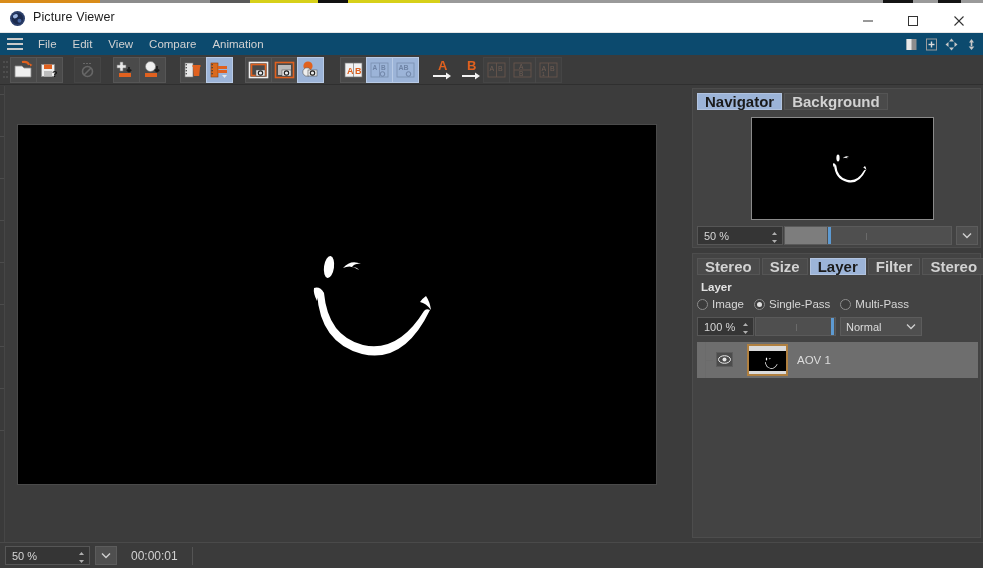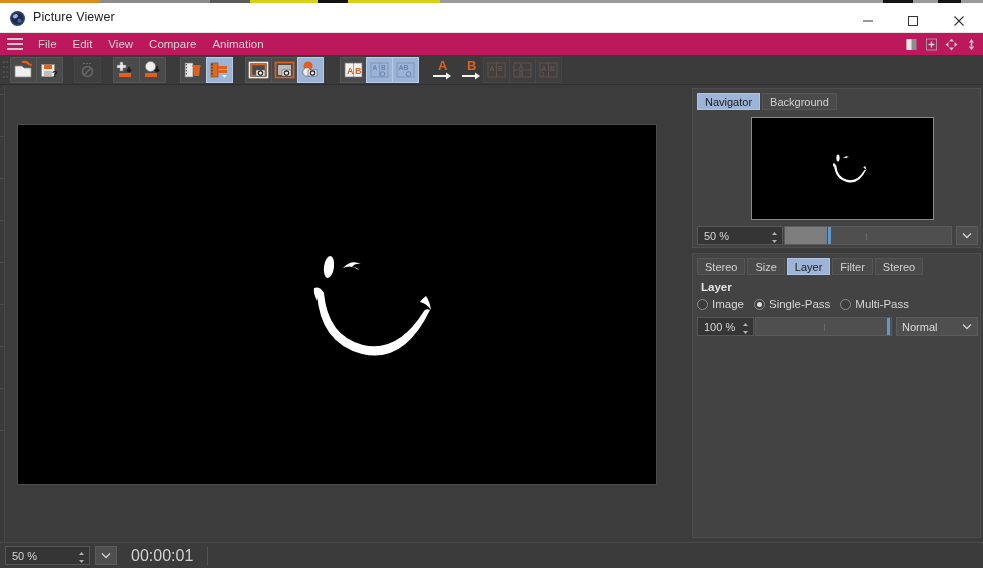--- a/index.html
+++ b/index.html
@@ -30,21 +30,21 @@
   .win-btn {
     position: absolute; top: 3px; width: 45px; height: 29px;
     display: flex; align-items: center; justify-content: center;
     color: #333;
   }
   .win-min { right: 93px; } .win-max { right: 48px; } .win-close { right: 2px; }
 
   
   .menubar {
     position: absolute; left: 0; top: 33px; width: 983px; height: 22px;
-    background: #be185d;
+    background: #0c4a6e;
   }
   .hamburger { position: absolute; left: 7px; top: 5px; width: 16px; height: 12px; }
   .hamburger i { display: block; height: 2px; background: #c9c9c9; margin-bottom: 3px; }
   .menu-items { position: absolute; left: 30px; top: 0; height: 22px; display: flex; align-items: center; }
   .menu-item {
     font-size: 11.5px; color: #d2d2d2; padding: 3px 8px; white-space: nowrap;
   }
   .menubar-right { position: absolute; right: 4px; top: 3px; height: 17px; display: flex; align-items: center; gap: 5px; }
   .mb-icon { width: 15px; height: 15px; display: block; }
 
@@ -88,22 +88,22 @@
   }
   .panel {
     position: absolute; left: 2px; width: 289px;
     background: #434343; border: 1px solid #4d4d4d;
   }
   .panel-nav { top: 2px; height: 160px; }
   .panel-layer { top: 167px; left: 2px; width: 289px; height: 285px; }
 
   .tabstrip { position: absolute; left: 4px; top: 4px; display: flex; height: 17px; }
   .tab {
-    font-size: 11px; color: #d2d2d2; padding: 2px 7px 3px;
-    background: #4a4a4a; border: 1px solid #555; margin-right: 2px; line-height: 12px;
+    font-size: 15px; color: #d2d2d2; padding: 2px 7px 3px;
+    background: #4a4a4a; border: 1px solid #555; margin-right: 2px; line-height: 12px; font-weight: bold;
   }
   .tab.active { background: #9cb4d8; color: #1b1b1b; border-color: #b2c4e0; }
 
   .nav-thumb {
     position: absolute; left: 58px; top: 28px; width: 183px; height: 103px;
     background: #000; border: 1px solid #8a8a8a;
   }
   .nav-row {
     position: absolute; left: 4px; top: 137px; width: 281px; height: 19px;
     display: flex; align-items: center;
@@ -128,21 +128,21 @@
   .layer-heading {
     position: absolute; left: 8px; top: 27px; font-size: 11.5px; color: #e2e2e2; font-weight: bold;
   }
   .radio-row { position: absolute; left: 4px; top: 44px; display: flex; align-items: center; gap: 4px; }
   .radio { display: flex; align-items: center; gap: 4px; font-size: 11.5px; color: #d6d6d6; margin-right: 6px; }
   .rdot {
     width: 11px; height: 11px; border-radius: 50%; border: 1px solid #8d8d8d; background: #3c3c3c;
     display: flex; align-items: center; justify-content: center;
   }
   .rdot.on::after { content: ""; width: 5px; height: 5px; border-radius: 50%; background: #e2e2e2; }
-  .opacity-row { position: absolute; left: 4px; top: 63px; width: 281px; height: 19px; display: flex; align-items: center; }
+  .opacity-row { position: absolute; left: 4px; top: 63px; width: 225px; height: 19px; display: flex; align-items: center; }
   .blend-sel {
     width: 82px; height: 19px; background: #4f4f4f; border: 1px solid #5c5c5c;
     display: flex; align-items: center; justify-content: space-between;
     padding: 0 5px; font-size: 11px; color: #dcdcdc; margin-left: 4px;
   }
 
   .layer-list { position: absolute; left: 4px; top: 88px; width: 281px; }
   .layer-row { position: relative; height: 36px; display: flex; align-items: center; }
   .layer-row.active { background: #6e6e6e; }
   .tree-line { position: absolute; left: 8px; top: 0; width: 1px; height: 36px; background: #6b6b6b; }
@@ -168,21 +168,21 @@
     display: flex; align-items: center;
   }
   .sb-num {
     margin-left: 5px; width: 85px; height: 19px; background: #353535; border: 1px solid #565656;
     display: flex; align-items: center; position: relative;
   }
   .sb-drop {
     margin-left: 5px; width: 22px; height: 19px; background: #4f4f4f; border: 1px solid #5c5c5c;
     display: flex; align-items: center; justify-content: center;
   }
-  .sb-time { margin-left: 14px; font-size: 16px; color: #d2d2d2; }
+  .sb-time { margin-left: 14px; font-size: 12px; color: #d2d2d2; }
   .sb-div { margin-left: 14px; width: 1px; height: 18px; background: #545454; }
   .sb-info { margin-left: 12px; font-size: 11.5px; color: #d2d2d2; }
 </style>
 </head>
 <body>
 
 <div id="app">
 
   <div class="bg-strip">
     <div class="seg" style="left:0;width:100px;background:#d98c1a;"></div>
@@ -565,20 +565,41 @@
         <div class="blend-sel">
           <span>Normal</span>
           <svg width="10" height="7" viewBox="0 0 10 7">
               <path d="M1 1.5 L5 5.5 L9 1.5" fill="none" stroke="#cfcfcf" stroke-width="1.3"></path>
             </svg>
         </div>
       </div>
 
       <div class="layer-list">
 
+        <div class="layer-row active">
+          <span class="tree-line"></span>
+          <span class="tree-elbow"></span>
+          <span class="eye">
+            <svg width="13" height="9" viewBox="0 0 13 9">
+              <ellipse cx="6.5" cy="4.5" rx="6" ry="3.8" fill="none" stroke="#e8e8e8" stroke-width="1"></ellipse>
+              <circle cx="6.5" cy="4.5" r="2" fill="#e8e8e8"></circle>
+            </svg>
+          </span>
+          <span class="lthumb sel">
+            <span class="inner" style="top:5px;height:20px">
+              <svg width="37" height="20" viewBox="0 0 37 20">
+                <rect width="37" height="20" fill="#000"></rect>
+                <ellipse cx="17.5" cy="8" rx=".7" ry="1.5" fill="#fff"></ellipse>
+                <path d="M19.5 8 q1.4 -1.3 2.6 -.4 q-1 0 -1.3 .6 q.7 0 1 .5 q-1.3 -1 -2.3 -.7 Z" fill="#fff"></path>
+                <path d="M16 11 q.5 5.5 5.2 6.6 q4.7 1.1 7.4 -4.6 q-.5 -.3 -.8 .2 q-2.8 4.7 -6.7 3.7 q-3.9 -1 -4.3 -5.7 q-.5 -.3 -.8 -.2 Z" fill="#fff"></path>
+              </svg>
+            </span>
+          </span>
+          <span class="lname">AOV 1</span>
+        </div>
 
 
       </div>
     </div>
   </div>
 
   <div class="statusbar">
     <div class="sb-num">
       <span class="val" style="font-size:11px;color:#d6d6d6;padding-left:6px">50 %</span>
       <span class="spin">

